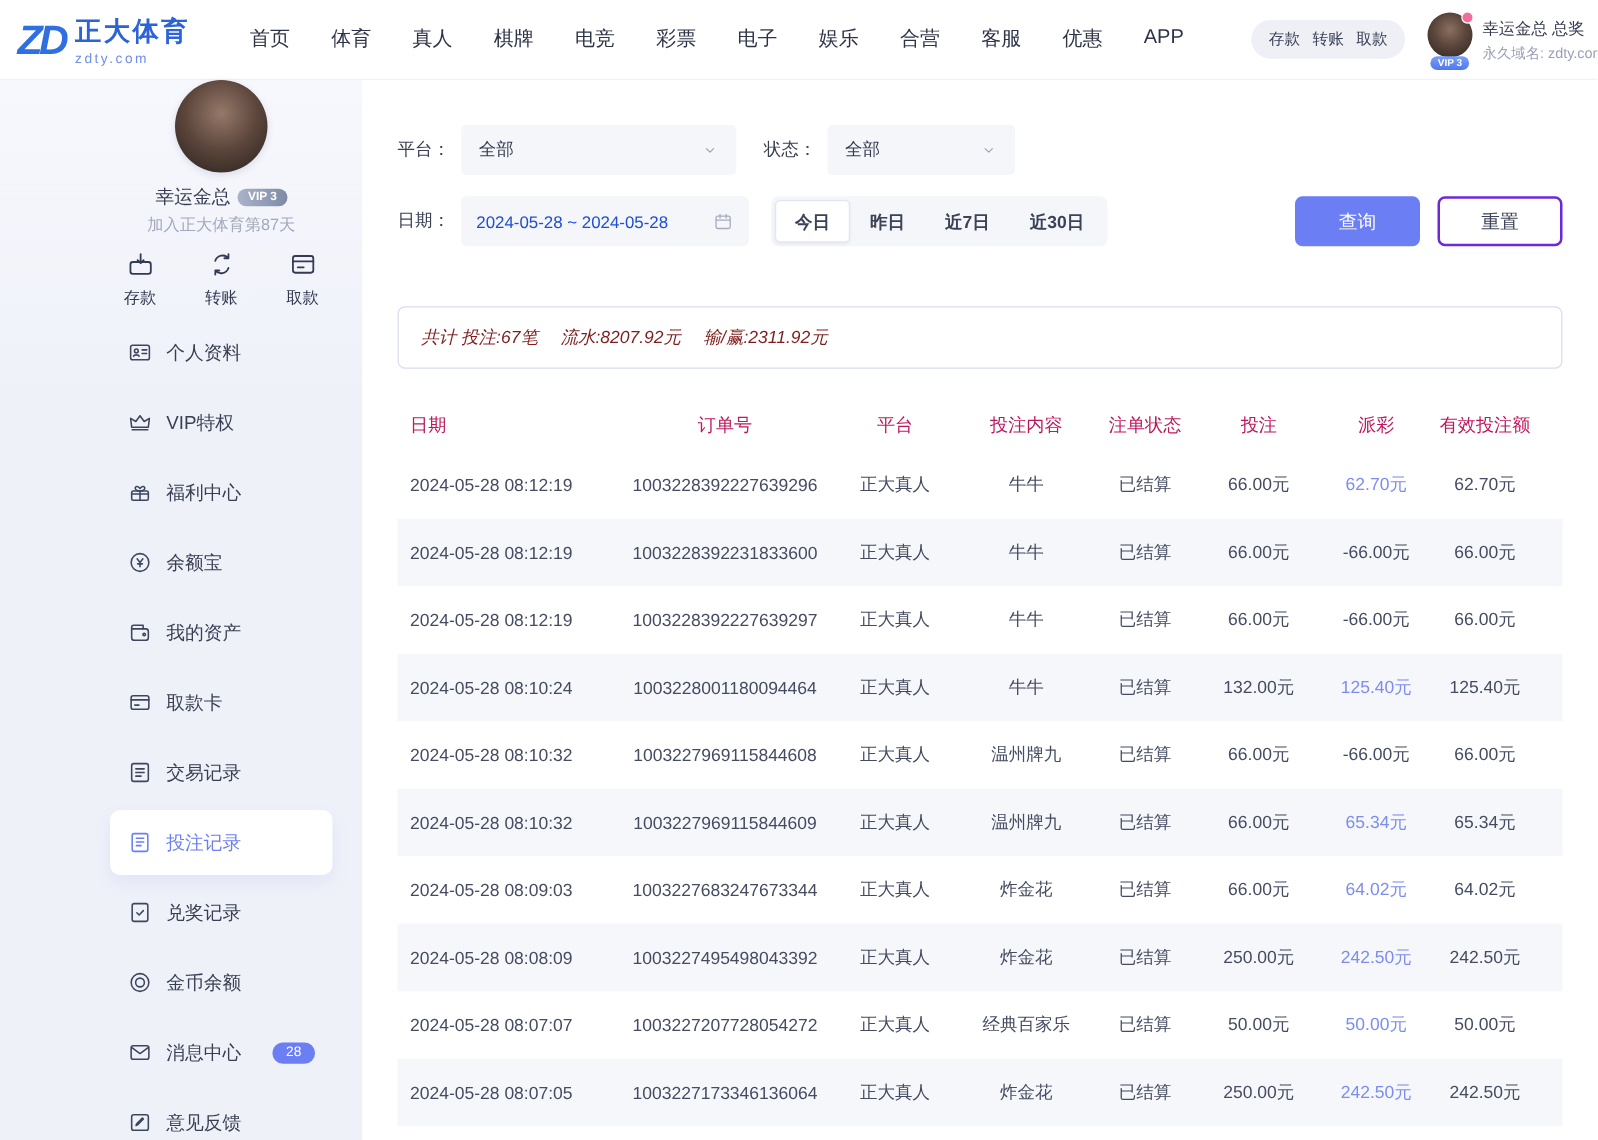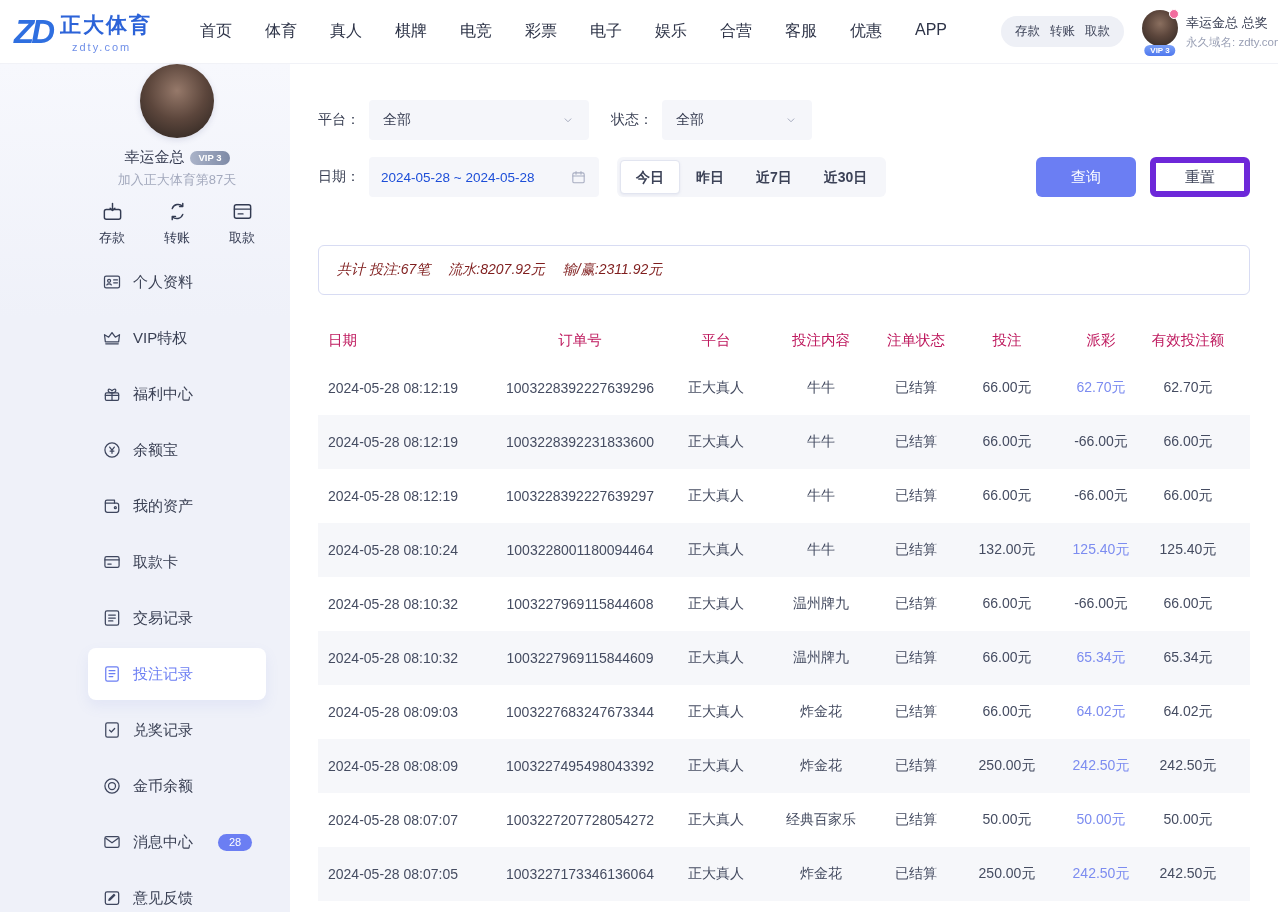--- a/index.html
+++ b/index.html
@@ -5,21 +5,21 @@
   html,body{margin:0;padding:0;}
   body{width:1278px;height:912px;overflow:hidden;background:#fff;
        font-family:"Liberation Sans","DejaVu Sans",sans-serif;}
   .page{position:relative;width:1278px;height:912px;background:#fff;overflow:hidden;}
 
   
   .topbar{height:64px;display:flex;align-items:center;padding-left:14px;border-bottom:1px solid #f1f2f7;box-sizing:border-box;background:#fff;}
   .logo{display:flex;align-items:center;gap:8px;cursor:pointer;}
   .logo-mark{font-size:33px;font-weight:bold;font-style:italic;color:#2f6fe0;letter-spacing:-3px;line-height:1;}
   .logo-brand{font-size:21px;font-weight:bold;color:#2c63d8;letter-spacing:2px;}
-  .logo-domain{font-size:11px;color:#6f8fe8;letter-spacing:2px;margin-top:2px;margin-left:12px;}
+  .logo-domain{font-size:11px;color:#6f8fe8;letter-spacing:2px;margin-top:2px;}
   .mainnav{display:flex;gap:33px;margin-left:48px;}
   .nav-item{font-size:16px;color:#2e3448;cursor:pointer;white-space:nowrap;}
   .topright{margin-left:auto;display:flex;align-items:center;gap:18px;}
   .wallet-pill{display:flex;align-items:center;gap:10px;background:#eef0f6;border-radius:16px;height:31px;padding:0 14px;}
   .wp-item{font-size:12.5px;color:#3c4257;cursor:pointer;white-space:nowrap;}
   .topuser{display:flex;align-items:center;gap:8px;cursor:pointer;}
   .avatar-wrap{position:relative;width:36px;height:44px;}
   .avatar-sm{width:36px;height:36px;border-radius:50%;
     background:radial-gradient(circle at 50% 38%,#8a6f5f 0%,#5c463c 45%,#2c2420 100%);position:relative;}
   .dot{position:absolute;top:-1px;right:-1px;width:8px;height:8px;border-radius:50%;background:#f26d9e;border:1.5px solid #fff;}
@@ -71,21 +71,21 @@
   .datebox{width:230px;height:40px;background:#f5f6fa;border-radius:4px;display:flex;align-items:center;
     justify-content:space-between;padding:0 12px;box-sizing:border-box;font-size:13.5px;color:#1d4ed8;cursor:pointer;}
   .cal{width:17px;height:17px;color:#a6acc0;display:inline-flex;}
   .ranges{margin-left:18px;display:flex;align-items:center;background:#f5f6fa;border-radius:6px;padding:3px;height:40px;box-sizing:border-box;font-weight:bold;}
   .range{padding:0 15px;line-height:32px;font-size:14px;color:#3c4257;border-radius:4px;cursor:pointer;white-space:nowrap;border:1px solid transparent;}
   .range.active{background:#fff;border:1px solid #e2e5f0;box-shadow:0 1px 3px rgba(100,110,160,.10);}
   .fbtns{margin-left:auto;display:flex;gap:14px;}
   .btn{width:100px;height:40px;border-radius:6px;font-size:15px;cursor:pointer;
     font-family:"Liberation Sans","DejaVu Sans",sans-serif;}
   .btn.primary{background:var(--accent,#6b7ef3);border:none;color:#fff;}
-  .btn.ghost{background:#fff;border:6px solid #6d28d9;color:#3c4257;}
+  .btn.ghost{background:#fff;border:2px solid #6d28d9;color:#3c4257;}
 
   .summary{margin-top:48px;height:50px;border:1px solid #d8dcf3;border-radius:6px;background:#fff;
     display:flex;align-items:center;gap:18px;padding:0 18px;box-sizing:border-box;}
   .sum-part{font-size:14px;color:#7f1d1d;white-space:nowrap;font-style:italic;}
 
   
   .table{margin-top:24px;}
   .thead,.tr{display:grid;grid-template-columns:182px 160px 112px 98px 92px 90px 98px 1fr;align-items:center;}
   .thead{height:42px;}
   .tr{height:54px;}

